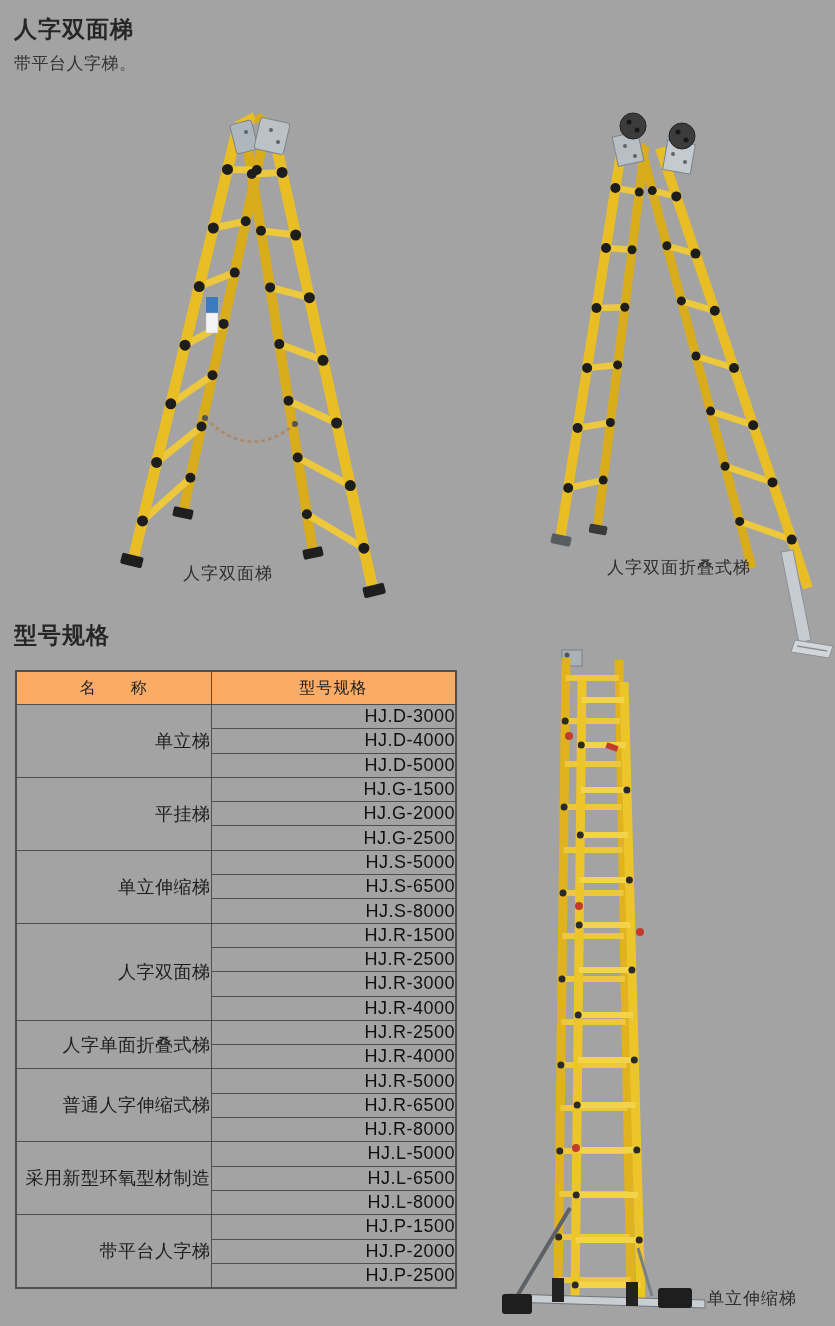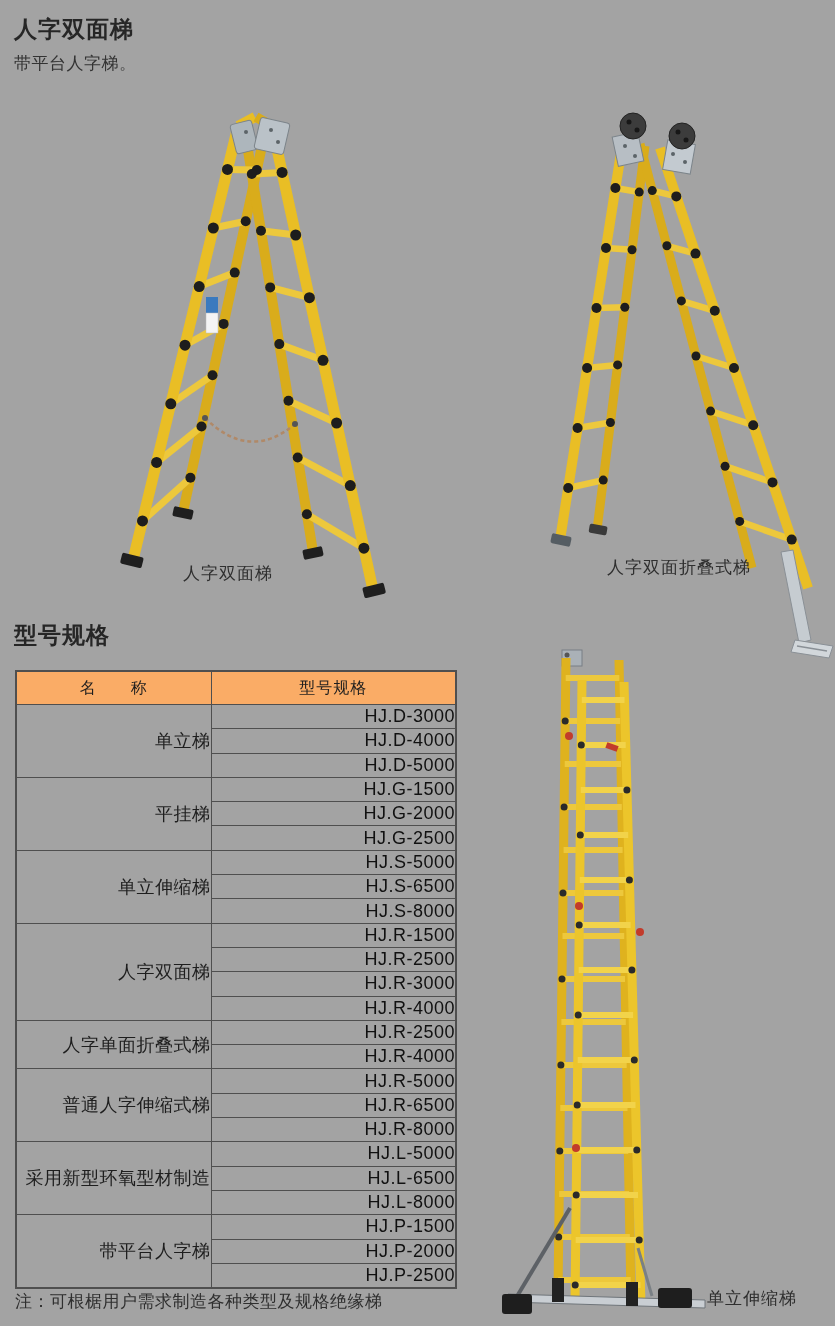--- a/index.html
+++ b/index.html
@@ -305,21 +305,20 @@
         </tr>
         <tr>
           <td class="model-cell">HJ.P-2000</td>
         </tr>
         <tr>
           <td class="model-cell">HJ.P-2500</td>
         </tr>
       </tbody>
   </table>
 
-  <div class="abs note" style="left:15px;top:1290px;">注：可根椐用户需求制造各种类型及规格绝缘梯</div>
 
   <div class="abs" style="left:500px;top:648px;">
     <svg width="230" height="670" viewBox="0 0 230 670">
 
       <rect x="62" y="2" width="20" height="16" fill="#AAB1B7" stroke="#787F85"></rect>
       <circle cx="67" cy="7" r="2.5" fill="#555"></circle>
 
       <line x1="66" y1="10" x2="58" y2="645" stroke="#DFB21E" stroke-width="9"></line>
       <line x1="119" y1="12" x2="131" y2="648" stroke="#DFB21E" stroke-width="9"></line>
       <g stroke="#EDC83C" stroke-width="6">

